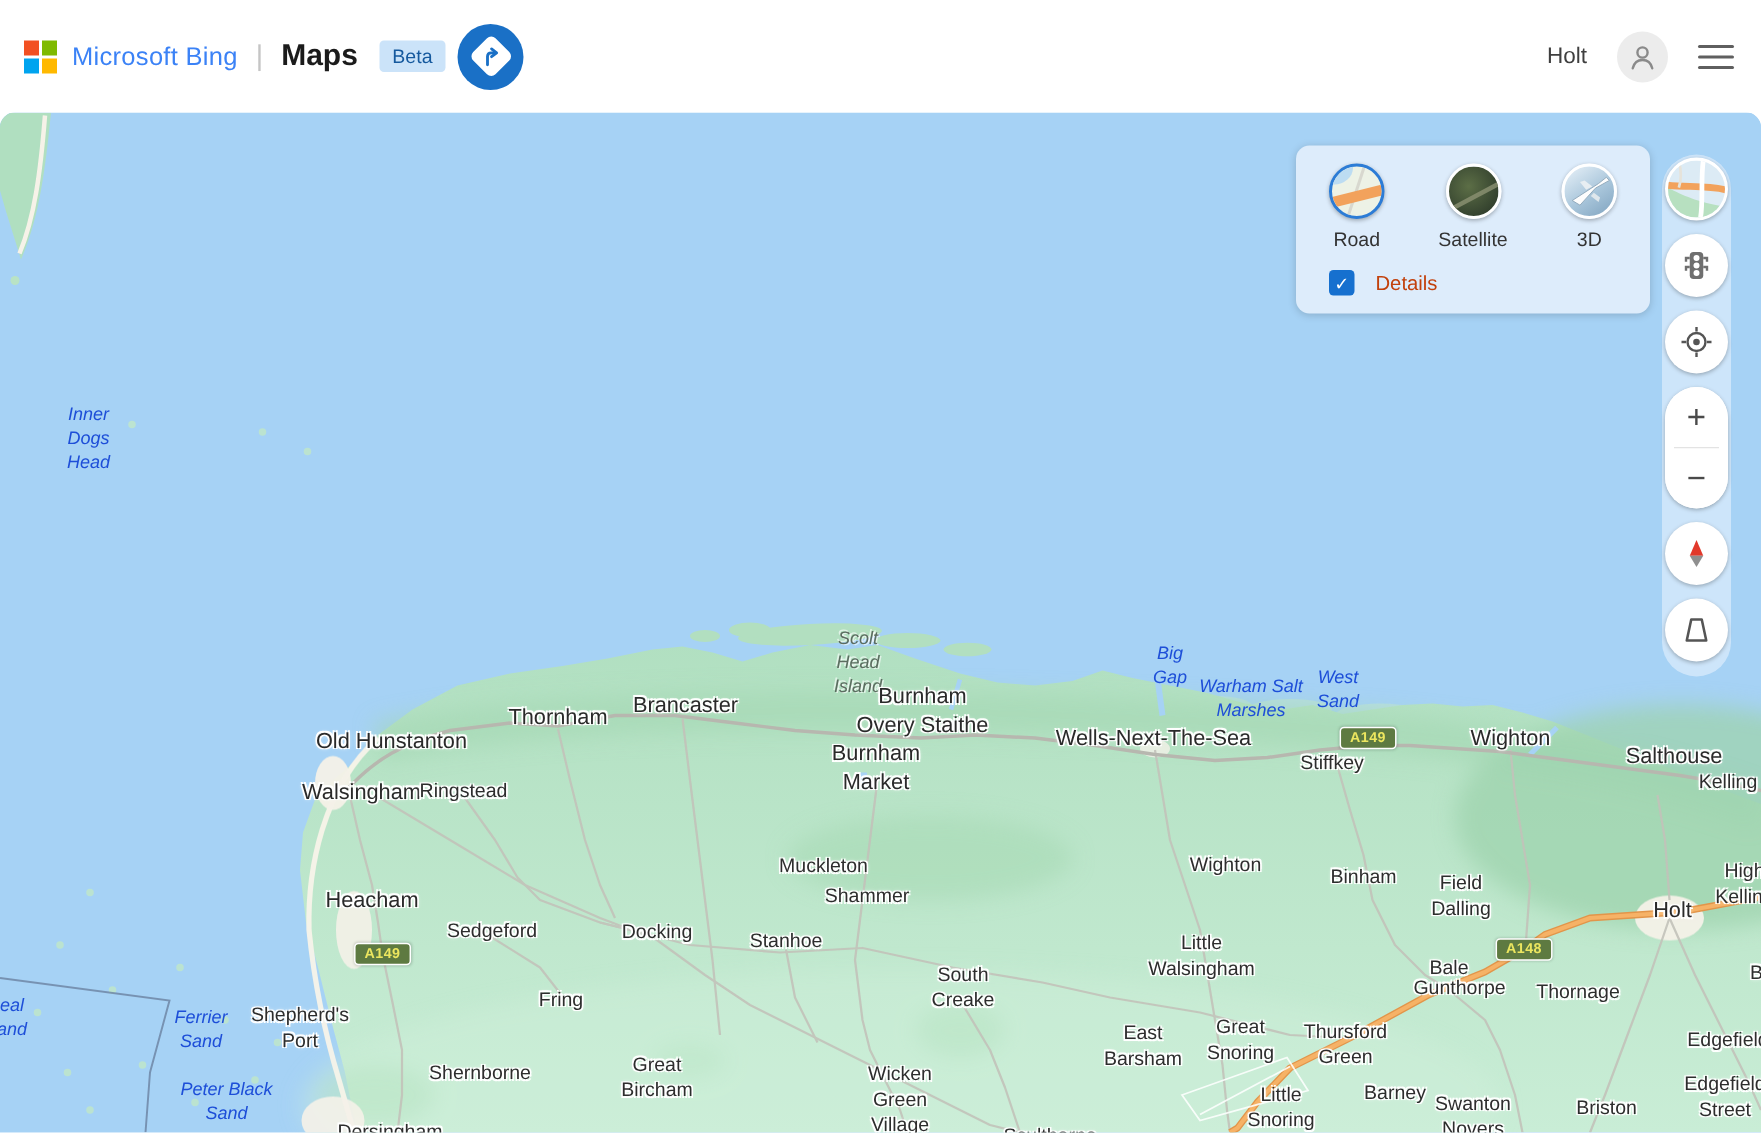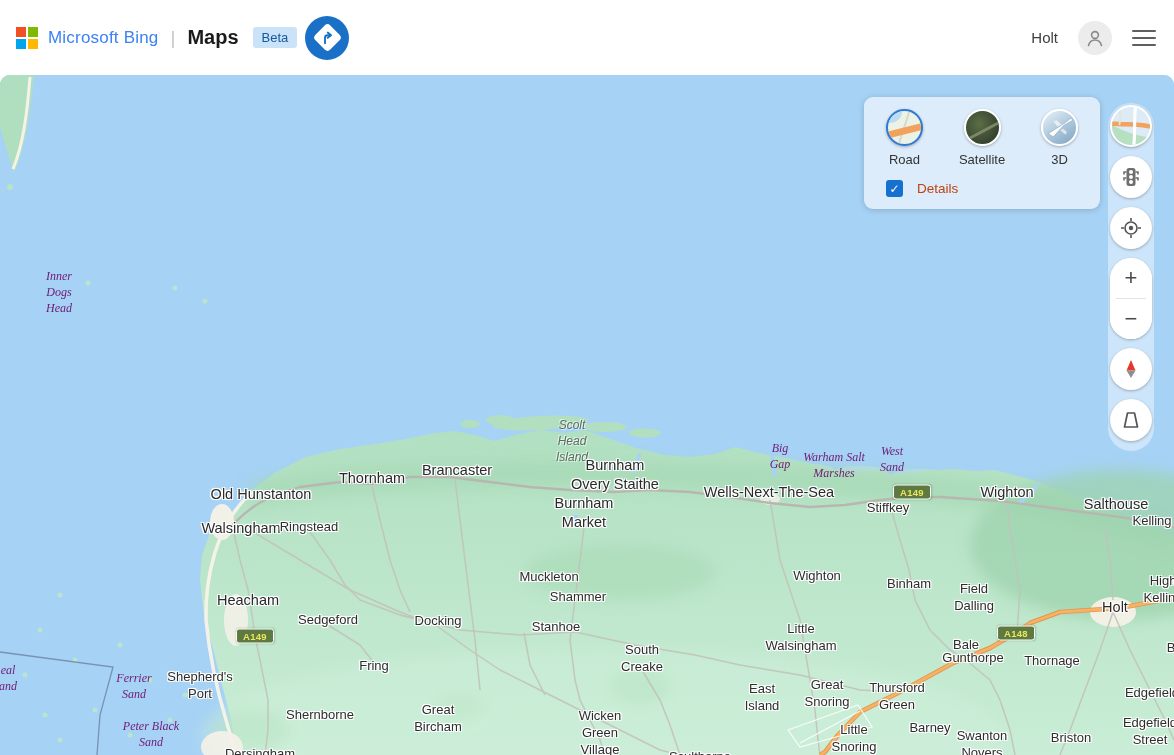--- a/index.html
+++ b/index.html
@@ -40,21 +40,21 @@
   
   .map-area { position:relative; width:1174px; height:680px; border-radius:10px 10px 0 0; overflow:hidden; background:#a6d2f5; }
   .map-area svg.geo { position:absolute; left:0; top:0; }
 
   .labels-layer { position:absolute; inset:0; pointer-events:none; }
   .ml { position:absolute; transform:translate(-50%,-50%); white-space:pre-line; text-align:center; line-height:1.32; }
   .ml.t  { font-size:13px; color:#2d2d2d;
            text-shadow:-1px -1px 0 #fff,1px -1px 0 #fff,-1px 1px 0 #fff,1px 1px 0 #fff,0 0 3px #fff; }
   .ml.tl { font-size:14.5px; color:#2a2a2a;
            text-shadow:-1px -1px 0 #fff,1px -1px 0 #fff,-1px 1px 0 #fff,1px 1px 0 #fff,0 0 3px #fff; }
-  .ml.w  { font-size:12px; font-style:italic; color:#701a75;font-family:Liberation Serif, serif; }
+  .ml.w  { font-size:12px; font-style:italic; color:#1d4ed8; }
   .ml.i  { font-size:12px; font-style:italic; color:#5c6c60;
            text-shadow:-1px -1px 0 rgba(255,255,255,.6),1px 1px 0 rgba(255,255,255,.6); }
   .shield { position:absolute; transform:translate(-50%,-50%); background:#5e7a41; color:#ece65f;
             border:1.5px solid #fff; border-radius:3px; font-size:9.5px; font-weight:bold;
             padding:1px 6px; letter-spacing:.3px; box-shadow:0 0 2px rgba(0,0,0,.2); }
 
   
   .style-panel { position:absolute; top:22px; right:74px; width:236px; background:#ddecfb; border-radius:9px;
                  box-shadow:0 1px 6px rgba(0,0,0,.18); padding:12px 14px 12px; }
   .style-options { display:flex; justify-content:space-between; padding:0 8px; }
@@ -249,21 +249,21 @@
     </g>
   </svg>
 
   <div class="labels-layer">
       <div class="ml w" style="left: 59px; top: 218px;">Inner
 Dogs
 Head</div>
       <div class="ml i" style="left: 572px; top: 351px; margin-top: 16px;">Scolt
 Head
 Island</div>
-      <div class="ml w" style="left: 780px; top: 382px;">Big
+      <div class="ml w" style="left: 780px; top: 369px;">Big
 Gap</div>
       <div class="ml w" style="left: 834px; top: 391px;">Warham Salt
 Marshes</div>
       <div class="ml w" style="left: 892px; top: 385px;">West
 Sand</div>
       <div class="ml w" style="left: 134px; top: 612px;">Ferrier
 Sand</div>
       <div class="ml w" style="left: 115px; top: 660px; margin-left: 36px;">Peter Black
 Sand</div>
       <div class="ml w" style="left: 8px; top: 604px;">eal
@@ -287,32 +287,32 @@
       <div class="ml t" style="left: 817px; top: 501px;">Wighton</div>
       <div class="ml t" style="left: 909px; top: 509px;">Binham</div>
       <div class="ml t" style="left: 974px; top: 522px;">Field
 Dalling</div>
       <div class="ml tl" style="left: 1115px; top: 533px;">Holt</div>
       <div class="ml t" style="left: 1163px; top: 514px;">High
 Kelling</div>
       <div class="ml tl" style="left: 248px; top: 526px;">Heacham</div>
       <div class="ml t" style="left: 328px; top: 545px;">Sedgeford</div>
       <div class="ml t" style="left: 438px; top: 546px;">Docking</div>
-      <div class="ml t" style="left: 524px; top: 552px; margin-left: 32px;">Stanhoe</div>
+      <div class="ml t" style="left: 524px; top: 552px;">Stanhoe</div>
       <div class="ml t" style="left: 801px; top: 562px;">Little
 Walsingham</div>
       <div class="ml t" style="left: 966px; top: 570px;">Bale</div>
       <div class="ml t" style="left: 1052px; top: 586px;">Thornage</div>
       <div class="ml t" style="left: 642px; top: 583px;">South
 Creake</div>
       <div class="ml t" style="left: 374px; top: 591px;">Fring</div>
       <div class="ml t" style="left: 200px; top: 610px;">Shepherd's
 Port</div>
       <div class="ml t" style="left: 762px; top: 622px;">East
-Island</div>
+Barsham</div>
       <div class="ml t" style="left: 827px; top: 618px;">Great
 Snoring</div>
       <div class="ml t" style="left: 897px; top: 621px;">Thursford
 Green</div>
       <div class="ml t" style="left: 973px; top: 583px;">Gunthorpe</div>
       <div class="ml t" style="left: 1152px; top: 618px;">Edgefield</div>
       <div class="ml t" style="left: 1171px; top: 573px;">B</div>
       <div class="ml t" style="left: 320px; top: 640px; text-align: center;">Shernborne</div>
       <div class="ml t" style="left: 438px; top: 643px;">Great
 Bircham</div>

